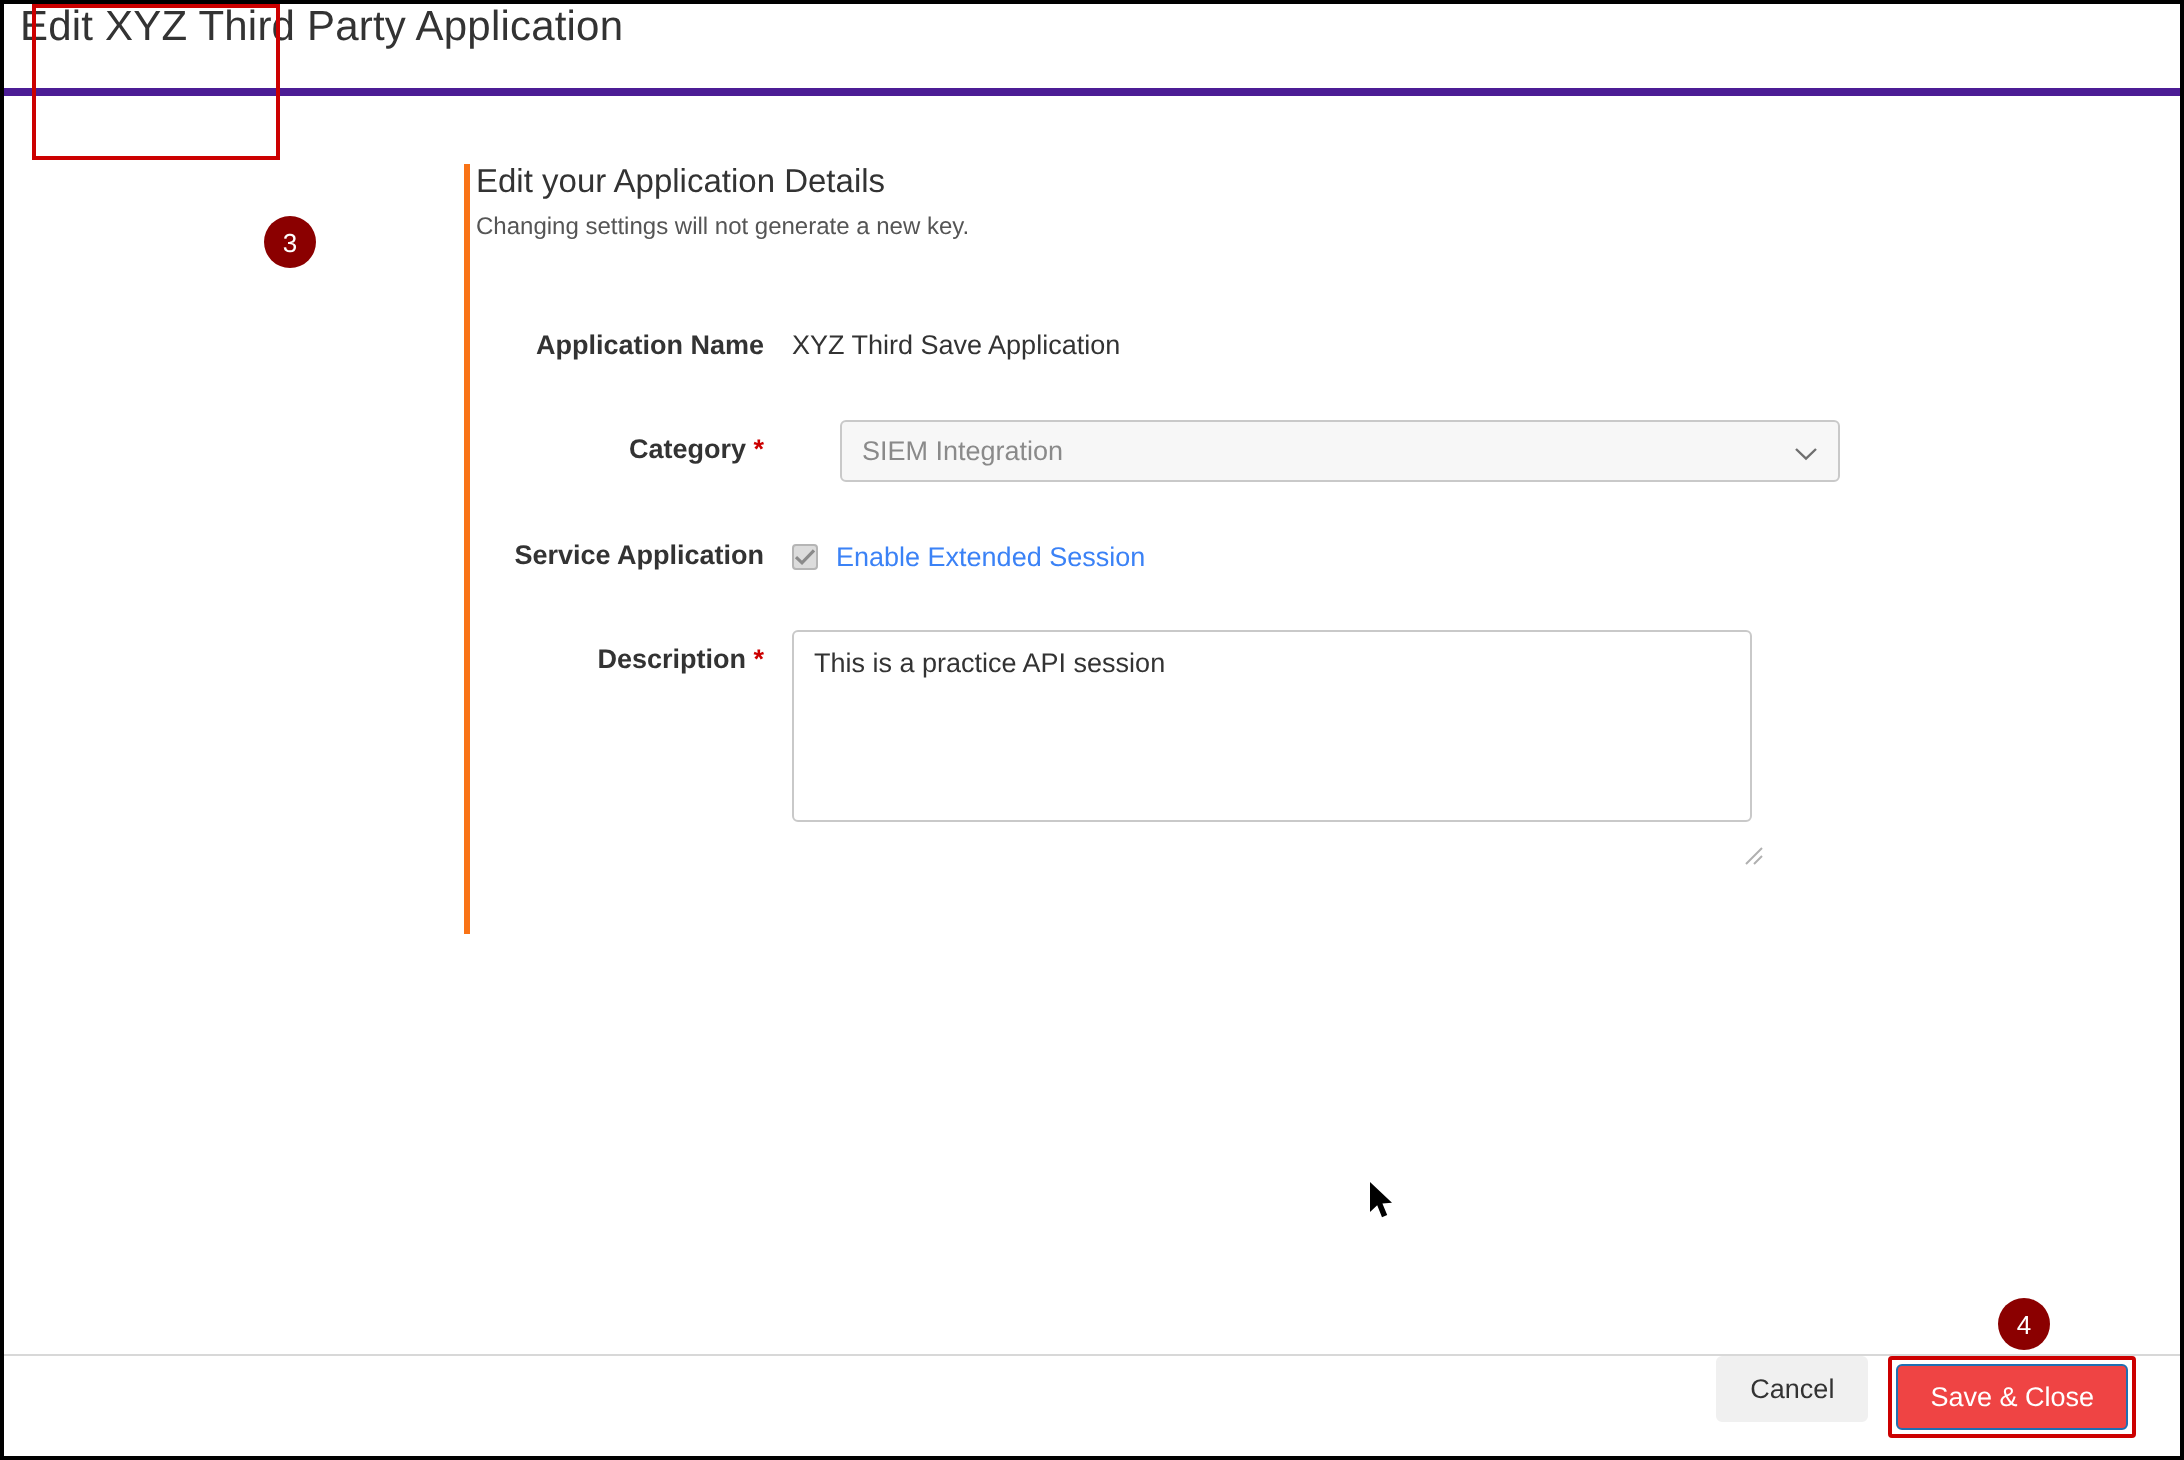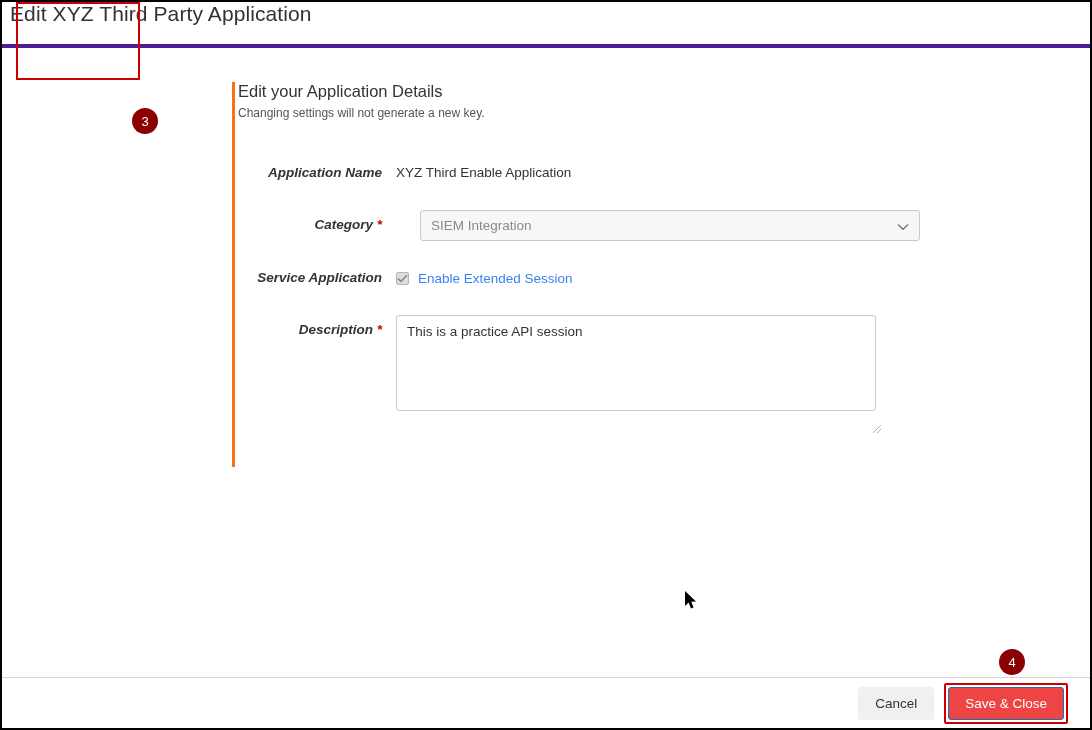--- a/index.html
+++ b/index.html
@@ -130,21 +130,20 @@
   }
   .form-label {
     width: 158px;
     text-align: right;
     padding-right: 14px;
     box-sizing: border-box;
     font-size: 13.5px;
     color: #333333;
     font-weight: bold;
     line-height: 30px;
-    font-style: italic;
   }
   .form-label .req {
     color: #cc0000;
     font-weight: bold;
   }
   .form-field {
     flex: 1;
   }
   .static-value {
     font-size: 13.5px;
@@ -234,21 +233,21 @@
 
   
   .footer {
     position: absolute;
     left: 0;
     right: 0;
     bottom: 0;
     height: 51px;
     border-top: 1px solid #d8d8d8;
     display: flex;
-    align-items: center;
+    align-items: flex-start;
     justify-content: flex-end;
     padding-right: 22px;
     box-sizing: border-box;
   }
   .btn-cancel {
     background: #f0f0f0;
     border: 1px solid #f0f0f0;
     color: #333333;
     font-size: 13.5px;
     padding: 8px 16px;
@@ -288,21 +287,21 @@
   <div class="badge badge-3">3</div>
   <div class="badge badge-4">4</div>
 
   <div class="content">
     <div class="content-head">Edit your Application Details</div>
     <div class="content-sub">Changing settings will not generate a new key.</div>
 
     <div class="form-row">
       <div class="form-label">Application Name</div>
       <div class="form-field">
-        <div class="static-value">XYZ Third Enable Application</div>
+        <div class="static-value">XYZ Third Save Application</div>
       </div>
     </div>
 
     <div class="form-row">
       <div class="form-label">
         <span>Category</span>
         <span class="req">*</span>
       </div>
       <div class="form-field">
         <div class="select-box">

